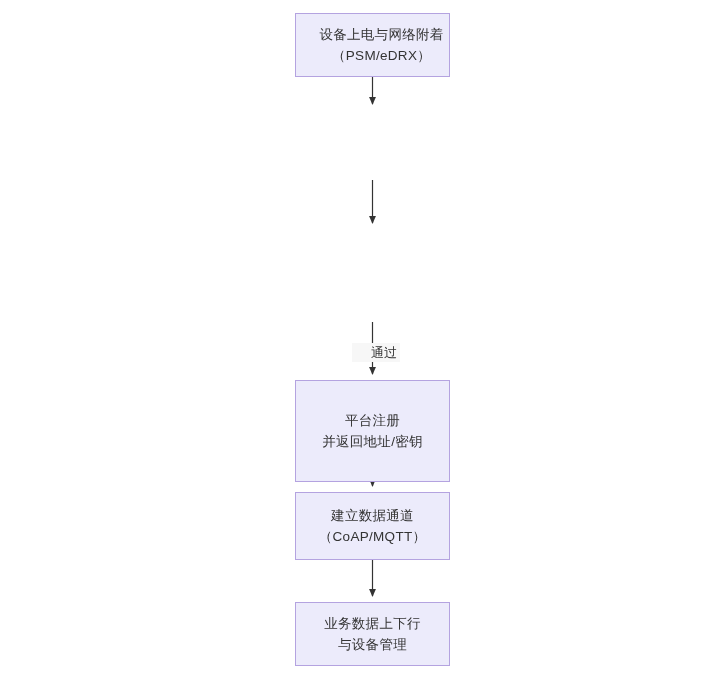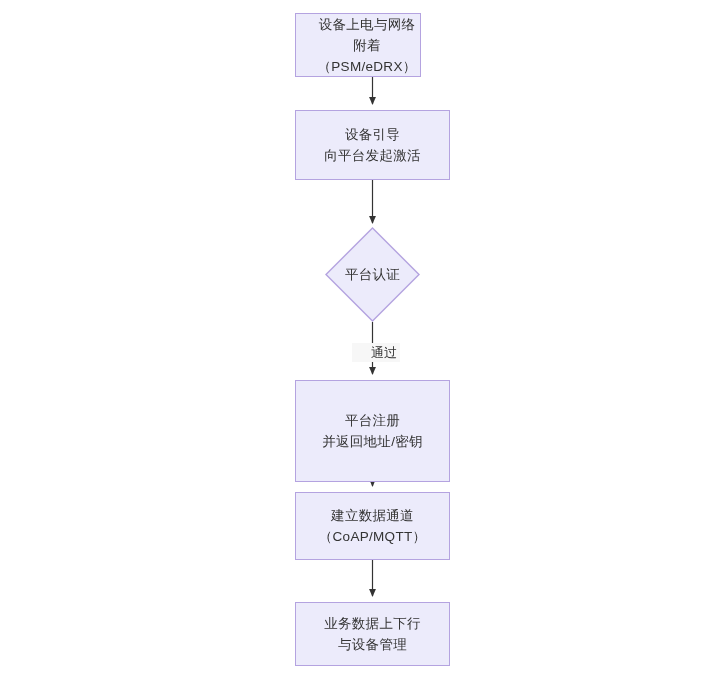--- a/index.html
+++ b/index.html
@@ -89,36 +89,26 @@
 
     <line x1="372.5" y1="180" x2="372.5" y2="223" stroke="#333333" stroke-width="1.2" marker-end="url(#arrowhead)"></line>
 
     <line x1="372.5" y1="322" x2="372.5" y2="374" stroke="#333333" stroke-width="1.2" marker-end="url(#arrowhead)"></line>
 
     <line x1="372.5" y1="458" x2="372.5" y2="486" stroke="#333333" stroke-width="1.2" marker-end="url(#arrowhead)"></line>
 
     <line x1="372.5" y1="560" x2="372.5" y2="596" stroke="#333333" stroke-width="1.2" marker-end="url(#arrowhead)"></line>
   </svg>
 
-  <div class="node process" style="left:295px; top:13px; width:126px; height:64px;padding-left:18px;">
+  <div class="node process" style="left:295px; top:13px; width:155px; height:64px;padding-left:18px;">
     <span class="node-text">设备上电与网络附着
 （PSM/eDRX）</span>
   </div>
 
-  <div class="node process" style="left:295px; top:110px; width:155px; height:70px;">
-    <span class="node-text">设备引导
-向平台发起激活</span>
-  </div>
 
-  <div class="node decision" style="left:325px; top:227px; width:95px; height:95px;">
-    <svg class="diamond-shape" viewBox="0 0 95 95" preserveAspectRatio="none" xmlns="http://www.w3.org/2000/svg">
-      <polygon points="47.5,1 94,47.5 47.5,94 1,47.5" fill="#ECEBFB" stroke="#B4A3E0" stroke-width="1.4"></polygon>
-    </svg>
-    <span class="node-text">平台认证</span>
-  </div>
 
   <div class="edge-label" style="left:352px; top:343px; width:42px;">
     <span>通过</span>
   </div>
 
   <div class="node process" style="left:295px; top:380px; width:155px; height:102px;">
     <span class="node-text">平台注册
 并返回地址/密钥</span>
   </div>
 

